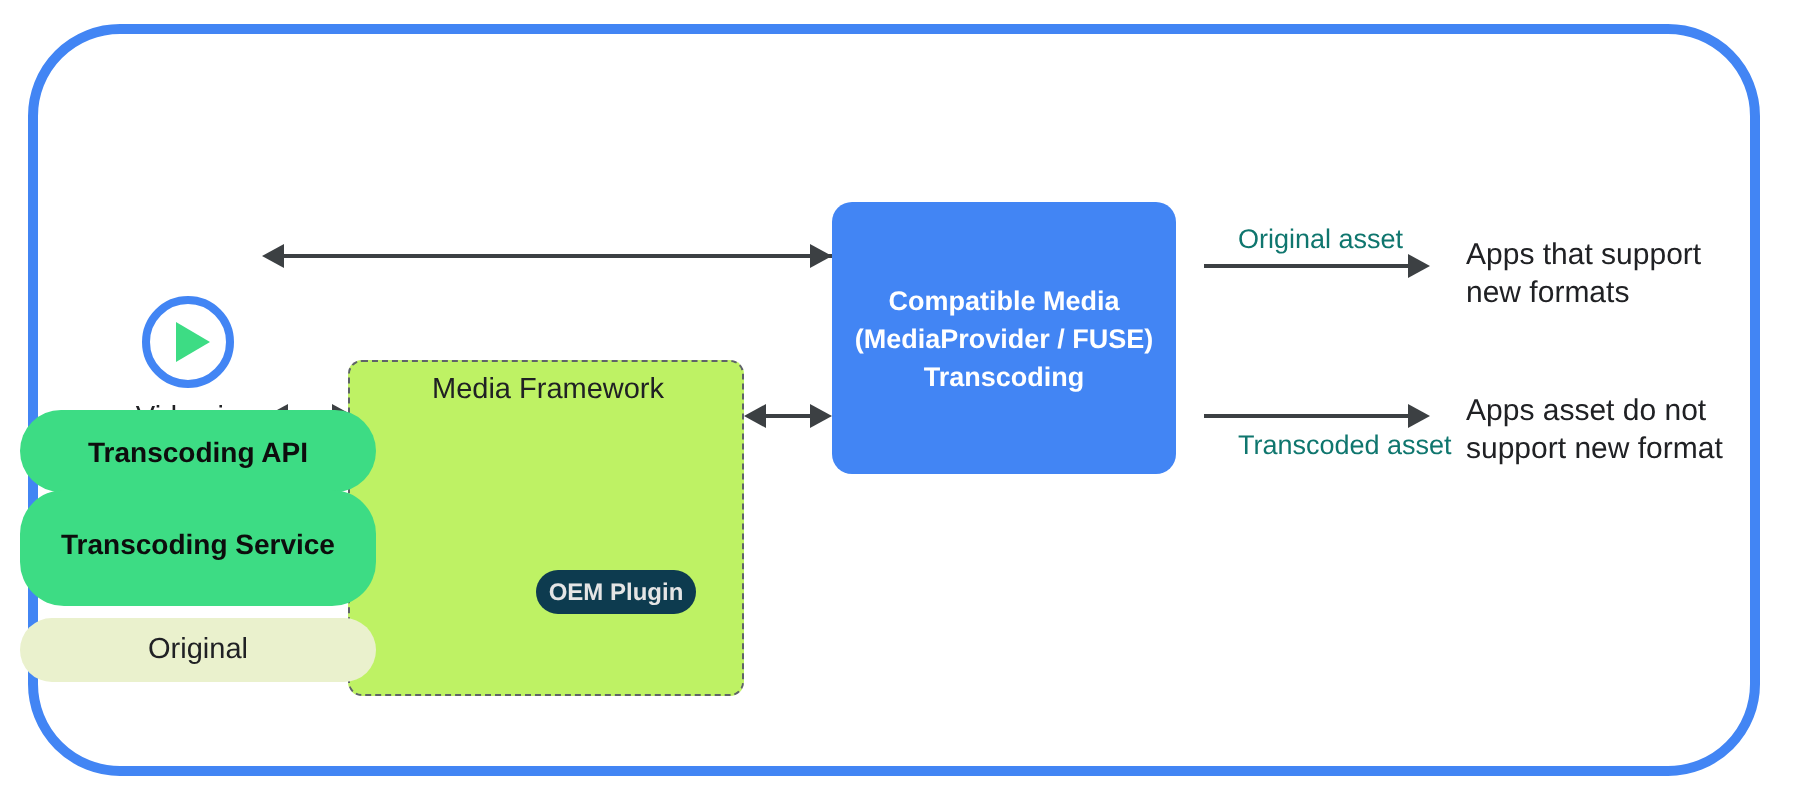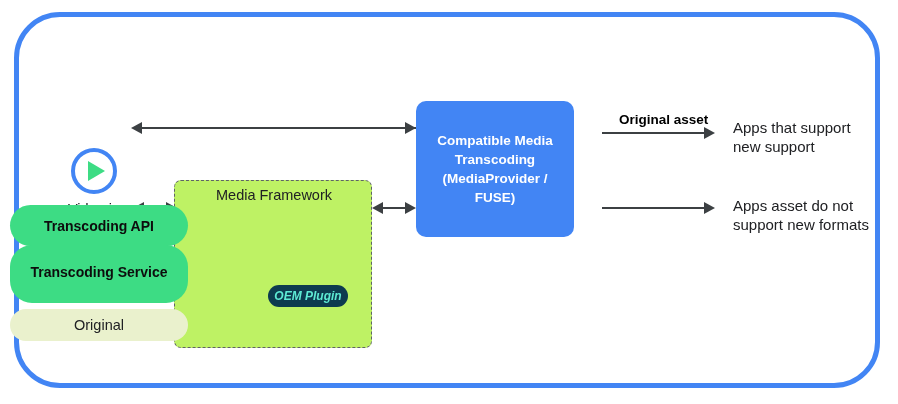--- a/index.html
+++ b/index.html
@@ -27,37 +27,37 @@
   .framework-title{position:absolute;left:0;top:6px;width:198px;text-align:center;
     font-size:14.5px;color:#202124;}
   .fw-box{position:absolute;left:10px;width:178px;display:flex;align-items:center;
     justify-content:center;border-radius:22px;box-sizing:border-box;text-align:center;}
   .api-box{top:205px;height:41px;background:#3ddc84;font-size:14px;font-weight:bold;color:#0d0d0d;}
   .svc-box{top:245px;height:58px;background:#3ddc84;font-size:14px;font-weight:bold;color:#0d0d0d;
     padding-bottom:4px;}
   .hw-box{top:309px;height:32px;background:#eaf1cd;font-size:14.5px;color:#202124;}
   .oem-pill{position:absolute;left:268px;top:285px;width:80px;height:22px;
     background:#0d3b4f;border-radius:11px;display:flex;align-items:center;
-    justify-content:center;font-size:12px;font-weight:bold;color:#5eead4;font-style:italic;}
+    justify-content:center;font-size:12px;font-weight:bold;color:#e5e5e5;}
 
   
-  .cmt-box{position:absolute;left:416px;top:101px;width:158px;height:136px;
+  .cmt-box{position:absolute;left:416px;top:101px;width:172px;height:136px;
     background:#4285f4;border-radius:10px;display:flex;align-items:center;
     justify-content:center;text-align:center;color:#ffffff;font-size:13.5px;
     font-weight:bold;line-height:19px;padding:0 8px;box-sizing:border-box;}
 
   
   .arrow-line{position:absolute;background:#3c4043;height:2.2px;}
   .ah{position:absolute;width:0;height:0;border-top:6px solid transparent;
     border-bottom:6px solid transparent;}
   .ah-right{border-left:11px solid #3c4043;}
   .ah-left{border-right:11px solid #3c4043;}
 
   
-  .edge-label{position:absolute;font-size:13.5px;color:#000000;white-space:nowrap;font-weight:bold;}
+  .edge-label{position:absolute;font-size:13.5px;color:#0f766e;white-space:nowrap;}
   .app-text{position:absolute;font-size:15px;color:#202124;line-height:19px;white-space:nowrap;}
 </style>
 </head>
 <body>
 
 <div class="canvas">
 
   <div class="outer-frame"></div>
 
   <div class="video-icon">
@@ -85,33 +85,34 @@
     <div class="framework-title">Media Framework</div>
   </div>
   <div class="fw-box api-box">Transcoding API</div>
   <div class="fw-box svc-box">Transcoding Service</div>
   <div class="oem-pill">OEM Plugin</div>
   <div class="fw-box hw-box">Original</div>
 
   <div class="cmt-box">
     <div>
       <div>Compatible Media</div>
+      <div>(MediaProvider / FUSE)</div>
       <div>Transcoding</div>
-      <div>(MediaProvider / FUSE)</div>
     </div>
   </div>
 
   <div class="edge-label" style="left:619px;top:112px;">Original asset</div>
   <div class="arrow-line" style="left:602px;top:132px;width:103px;"></div>
   <div class="ah ah-right" style="left:704px;top:127px;"></div>
   <div class="app-text" style="left:733px;top:118px;">
     <div>Apps that support</div>
-    <div>new support</div>
+    <div>new formats</div>
   </div>
 
   <div class="arrow-line" style="left:602px;top:207px;width:103px;"></div>
   <div class="ah ah-right" style="left:704px;top:202px;"></div>
+  <div class="edge-label" style="left:619px;top:215px;">Transcoded asset</div>
   <div class="app-text" style="left:733px;top:196px;">
     <div>Apps asset do not</div>
-    <div>support new formats</div>
+    <div>support new format</div>
   </div>
 
 </div>
 
 </body></html>

